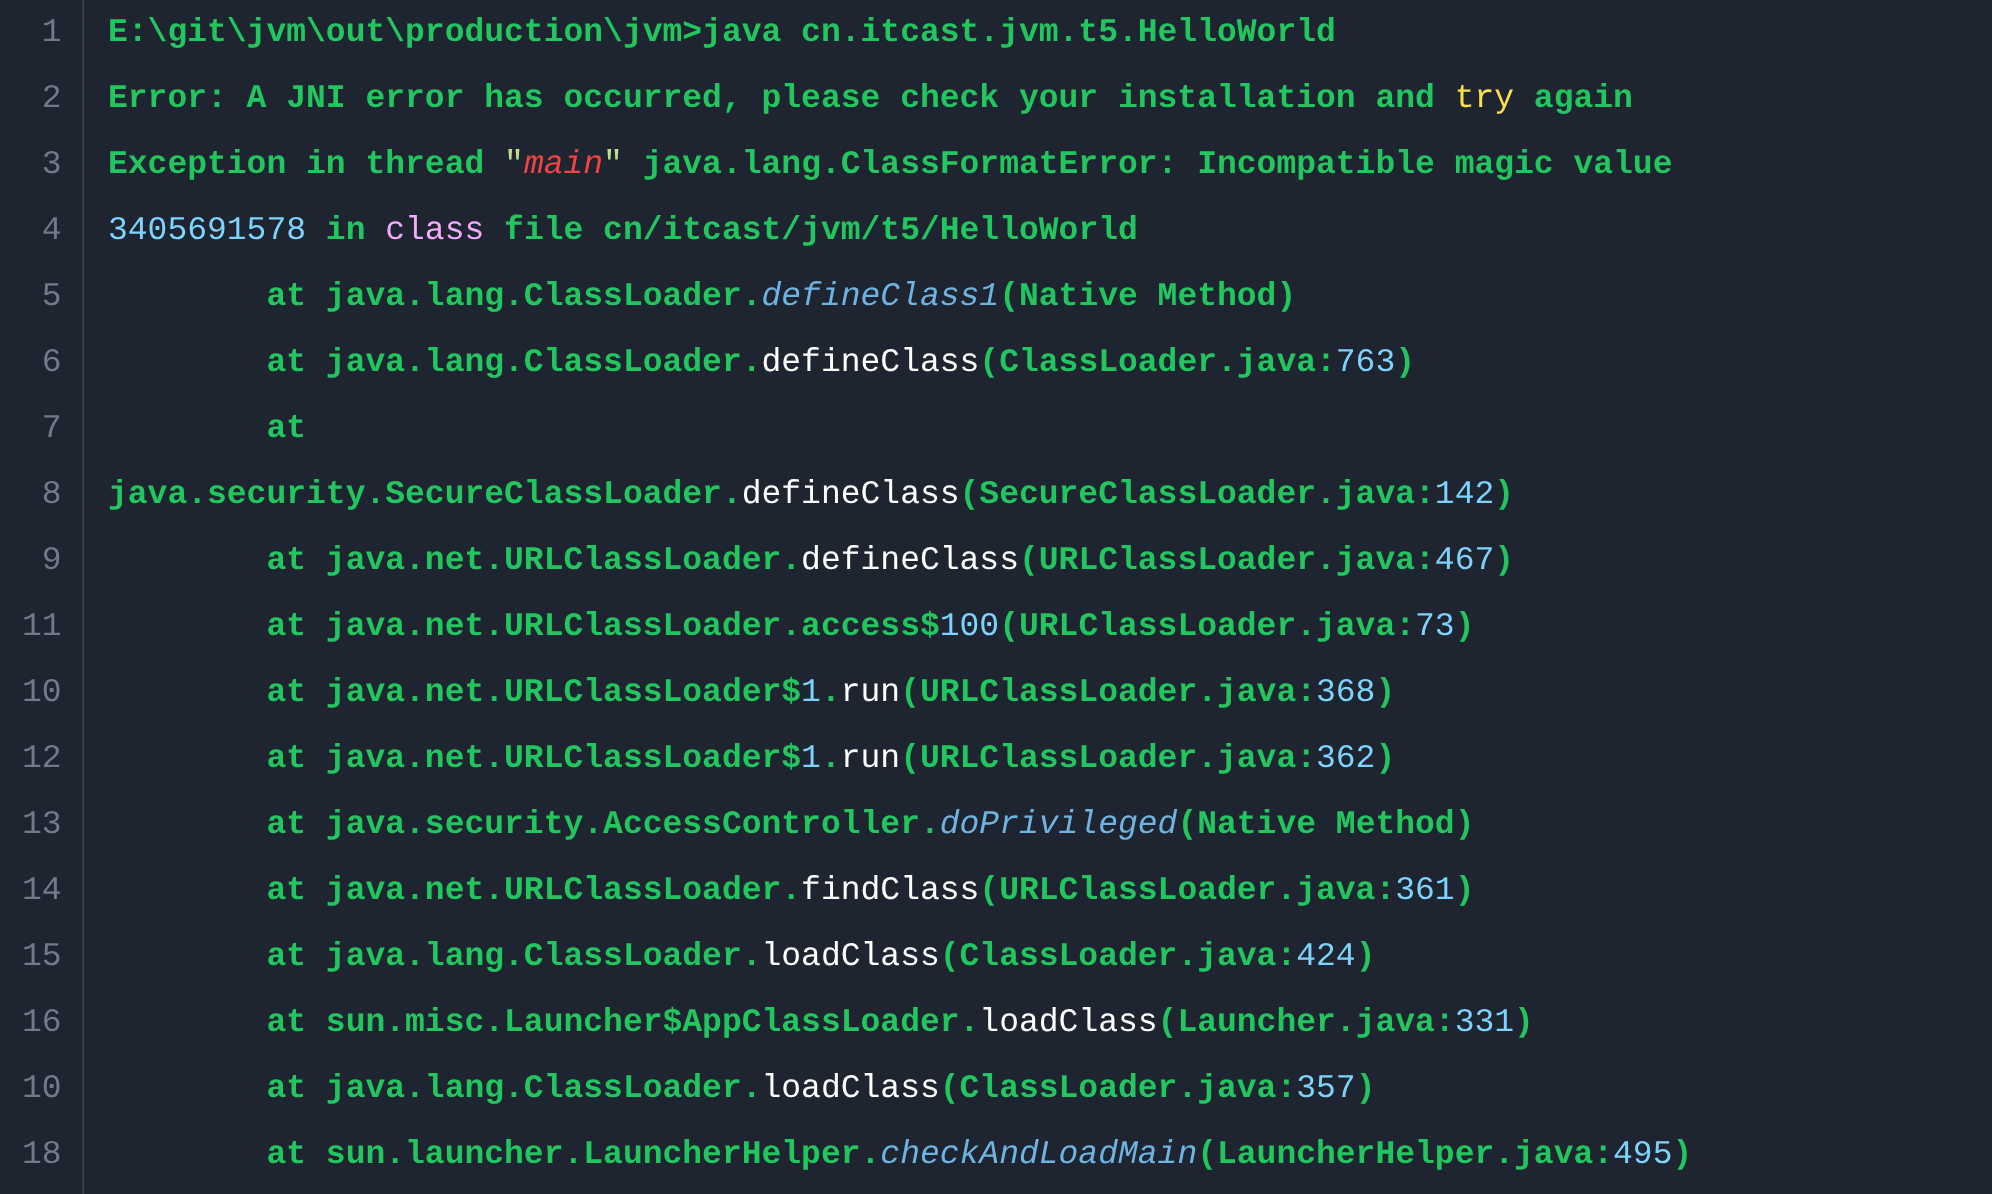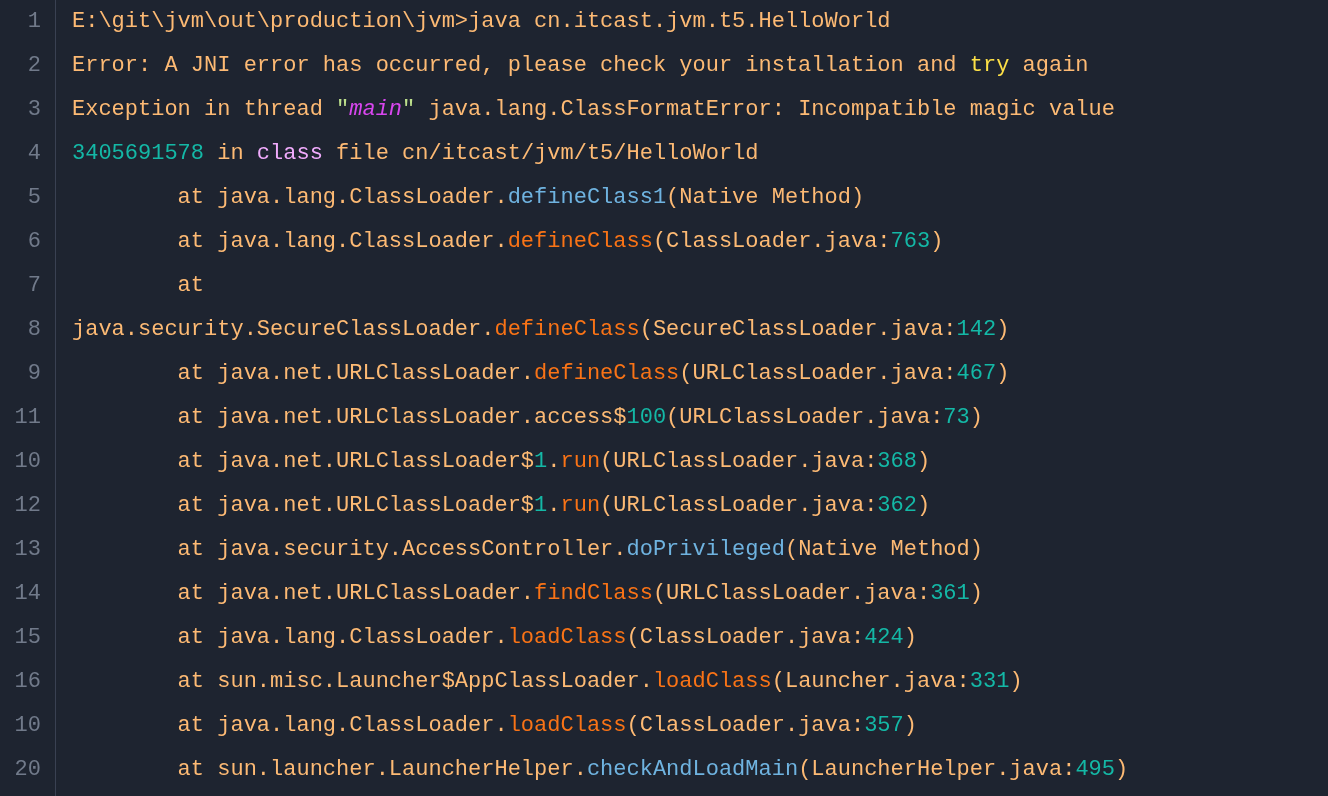--- a/index.html
+++ b/index.html
@@ -35,28 +35,28 @@
   }
   .code {
     flex: 1;
     padding-left: 16px;
     white-space: pre;
     overflow: hidden;
   }
   .code-line {
     height: 44px;
   }
-  .tok-default { color: #fdba74; }
+  .tok-default { color: #22c55e; font-weight: bold; }
   .tok-keyword-pink { color: #fde047; font-family: Liberation Mono, monospace; }
   .tok-keyword-blue { color: #f0abfc; }
-  .tok-method { color: #f97316; text-align: right; }
-  .tok-method-italic { color: #6fb3e0; }
-  .tok-number { color: #14b8a6; }
+  .tok-method { color: #ffffff; text-align: right; }
+  .tok-method-italic { color: #6fb3e0; font-style: italic; }
+  .tok-number { color: #7dd3fc; }
   .tok-string { color: #bde08c; }
-  .tok-param { color: #d946ef; font-style: italic; }
+  .tok-param { color: #ef4444; font-style: italic; }
 </style>
 </head>
 <body>
 
 <div class="editor">
   <div class="gutter">
       <div class="gutter-line">1</div>
       <div class="gutter-line">2</div>
       <div class="gutter-line">3</div>
       <div class="gutter-line">4</div>
@@ -66,16 +66,16 @@
       <div class="gutter-line">8</div>
       <div class="gutter-line">9</div>
       <div class="gutter-line">11</div>
       <div class="gutter-line">10</div>
       <div class="gutter-line">12</div>
       <div class="gutter-line">13</div>
       <div class="gutter-line">14</div>
       <div class="gutter-line">15</div>
       <div class="gutter-line">16</div>
       <div class="gutter-line">10</div>
-      <div class="gutter-line">20</div>
+      <div class="gutter-line">18</div>
     </div>
   <div class="code"><div class="code-line"><span class="tok-default">E:\git\jvm\out\production\jvm&gt;java cn.itcast.jvm.t5.HelloWorld</span></div><div class="code-line"><span class="tok-default">Error: A JNI error has occurred, please check your installation and </span><span class="tok-keyword-pink">try</span><span class="tok-default"> again</span></div><div class="code-line"><span class="tok-default">Exception in thread </span><span class="tok-string">"</span><span class="tok-param">main</span><span class="tok-string">"</span><span class="tok-default"> java.lang.ClassFormatError: Incompatible magic value</span></div><div class="code-line"><span class="tok-number">3405691578</span><span class="tok-default"> in </span><span class="tok-keyword-blue">class</span><span class="tok-default"> file cn/itcast/jvm/t5/HelloWorld</span></div><div class="code-line"><span class="tok-default">        at java.lang.ClassLoader.</span><span class="tok-method-italic">defineClass1</span><span class="tok-default">(Native Method)</span></div><div class="code-line"><span class="tok-default">        at java.lang.ClassLoader.</span><span class="tok-method">defineClass</span><span class="tok-default">(ClassLoader.java:</span><span class="tok-number">763</span><span class="tok-default">)</span></div><div class="code-line"><span class="tok-default">        at</span></div><div class="code-line"><span class="tok-default">java.security.SecureClassLoader.</span><span class="tok-method">defineClass</span><span class="tok-default">(SecureClassLoader.java:</span><span class="tok-number">142</span><span class="tok-default">)</span></div><div class="code-line"><span class="tok-default">        at java.net.URLClassLoader.</span><span class="tok-method">defineClass</span><span class="tok-default">(URLClassLoader.java:</span><span class="tok-number">467</span><span class="tok-default">)</span></div><div class="code-line"><span class="tok-default">        at java.net.URLClassLoader.access$</span><span class="tok-number">100</span><span class="tok-default">(URLClassLoader.java:</span><span class="tok-number">73</span><span class="tok-default">)</span></div><div class="code-line"><span class="tok-default">        at java.net.URLClassLoader$</span><span class="tok-number">1</span><span class="tok-default">.</span><span class="tok-method">run</span><span class="tok-default">(URLClassLoader.java:</span><span class="tok-number">368</span><span class="tok-default">)</span></div><div class="code-line"><span class="tok-default">        at java.net.URLClassLoader$</span><span class="tok-number">1</span><span class="tok-default">.</span><span class="tok-method">run</span><span class="tok-default">(URLClassLoader.java:</span><span class="tok-number">362</span><span class="tok-default">)</span></div><div class="code-line"><span class="tok-default">        at java.security.AccessController.</span><span class="tok-method-italic">doPrivileged</span><span class="tok-default">(Native Method)</span></div><div class="code-line"><span class="tok-default">        at java.net.URLClassLoader.</span><span class="tok-method">findClass</span><span class="tok-default">(URLClassLoader.java:</span><span class="tok-number">361</span><span class="tok-default">)</span></div><div class="code-line"><span class="tok-default">        at java.lang.ClassLoader.</span><span class="tok-method">loadClass</span><span class="tok-default">(ClassLoader.java:</span><span class="tok-number">424</span><span class="tok-default">)</span></div><div class="code-line"><span class="tok-default">        at sun.misc.Launcher$AppClassLoader.</span><span class="tok-method">loadClass</span><span class="tok-default">(Launcher.java:</span><span class="tok-number">331</span><span class="tok-default">)</span></div><div class="code-line"><span class="tok-default">        at java.lang.ClassLoader.</span><span class="tok-method">loadClass</span><span class="tok-default">(ClassLoader.java:</span><span class="tok-number">357</span><span class="tok-default">)</span></div><div class="code-line"><span class="tok-default">        at sun.launcher.LauncherHelper.</span><span class="tok-method-italic">checkAndLoadMain</span><span class="tok-default">(LauncherHelper.java:</span><span class="tok-number">495</span><span class="tok-default">)</span></div></div>
 </div>
 
 </body></html>

